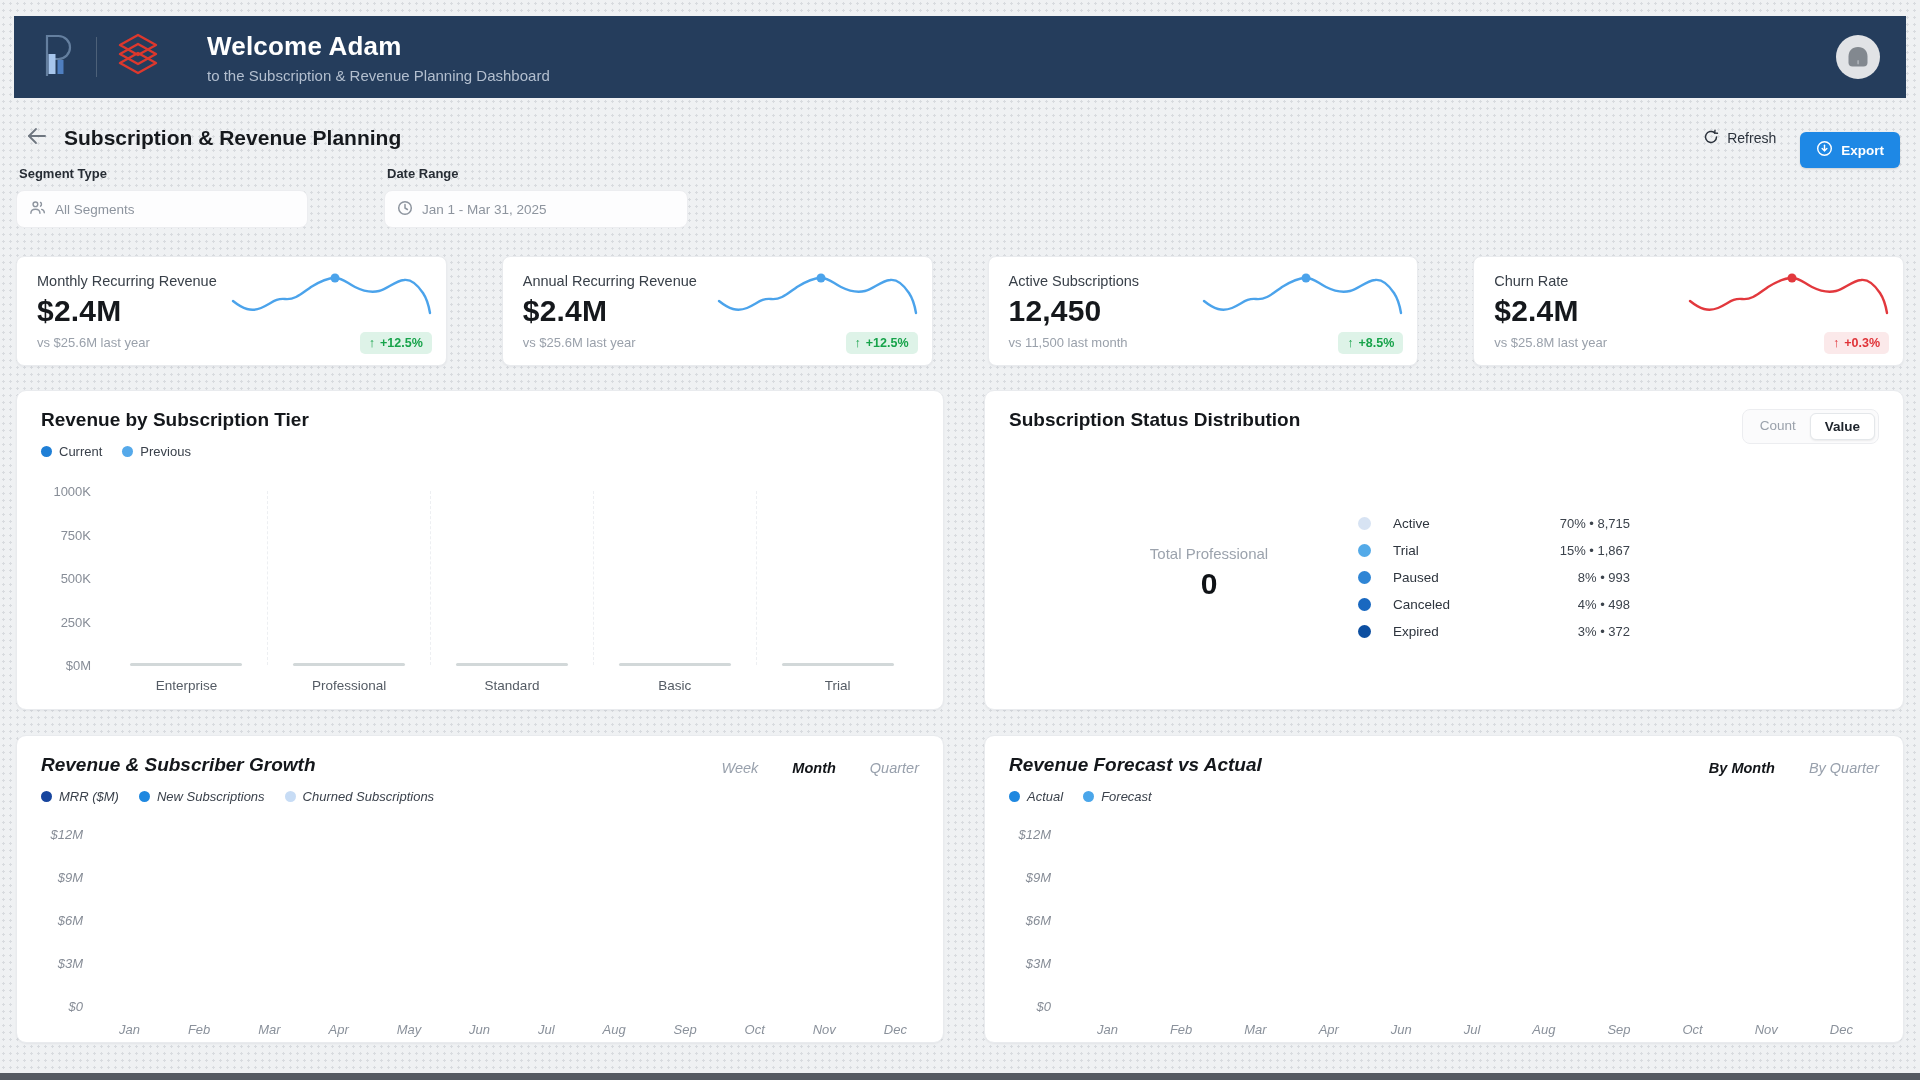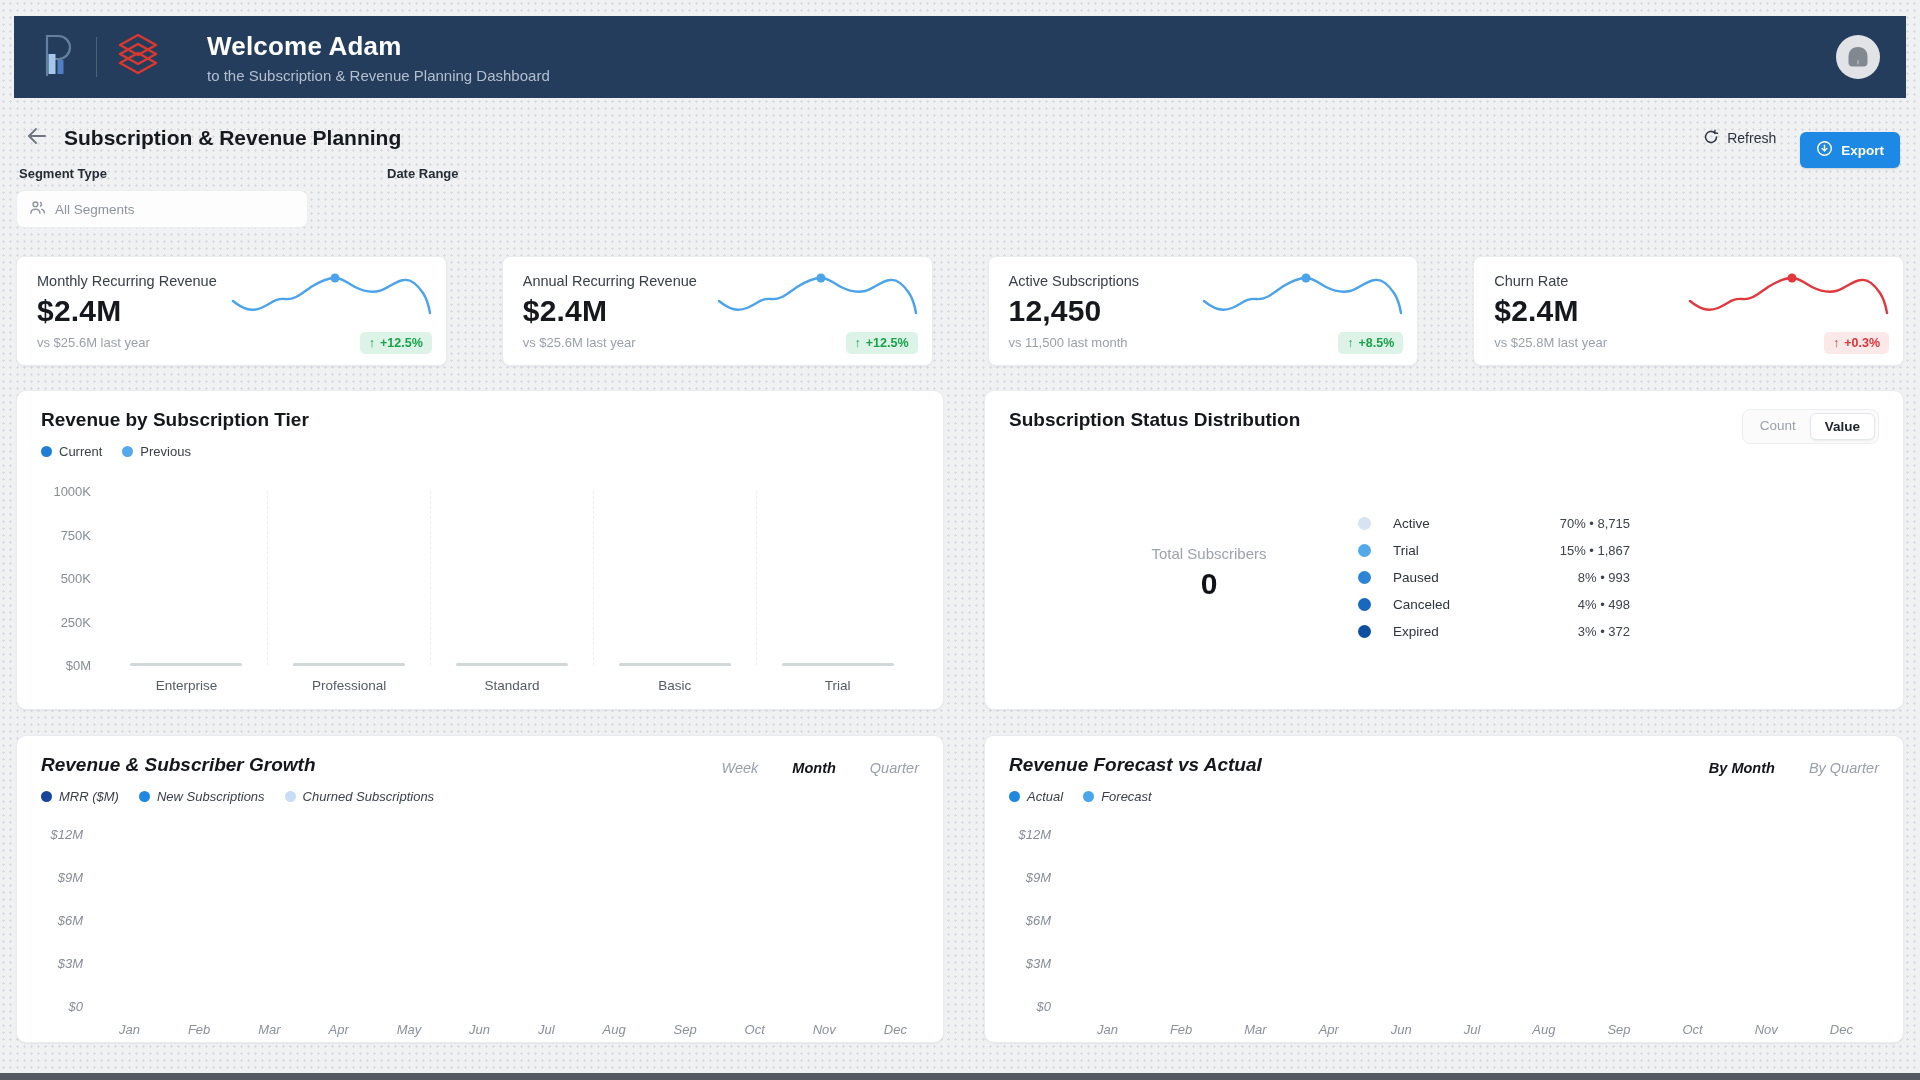--- a/index.html
+++ b/index.html
@@ -190,20 +190,29 @@
               <path d="M2 15 c0-2.6 2.1-4.2 4.8-4.2 s4.8 1.6 4.8 4.2"></path>
             <path d="M12.2 3.6 a2.5 2.5 0 0 1 0 4"></path>
               <path d="M13.4 11 c1.8.4 2.8 1.8 2.8 3.6"></path>
           </svg>
         </span>
         <span>All Segments</span>
       </div>
     </div>
     <div class="fg3">
       <div class="f-label">Date Range</div>
+      <div class="f-box">
+        <span>
+          <svg width="16" height="16" viewBox="0 0 16 16" fill="none" stroke="#8e959f" stroke-width="1.5" stroke-linecap="round">
+            <circle cx="8" cy="8" r="6.3"></circle>
+              <path d="M8 4.5 V8 l2.4 1.5"></path>
+          </svg>
+        </span>
+        <span>Jan 1 - Mar 31, 2025</span>
+      </div>
     </div>
   </div>
 
   <div class="kpis">
 
       <div class="kpi-card">
         <div class="kpi-title">Monthly Recurring Revenue</div>
         <div class="kpi-value">$2.4M</div>
         <div class="kpi-sub">vs $25.6M last year</div>
         <span class="kpi-spark" style="color: rgb(75, 163, 235);">
@@ -348,21 +357,21 @@
         <div class="toggle">
 
             <span class="toggle-opt">Count</span>
 
             <span class="toggle-opt active">Value</span>
 
         </div>
       </div>
       <div class="status-body">
         <div class="total-block">
-          <div class="total-label">Total Subscribers</div>
+          <div class="total-label">Total Professional</div>
           <div class="total-value">0</div>
         </div>
         <div class="status-legend">
 
             <div class="status-row">
               <span class="status-dot" style="background-color: rgb(215, 227, 243);"></span>
               <span class="status-label">Active</span>
               <span class="status-val">70% • 8,715</span>
             </div>
 

